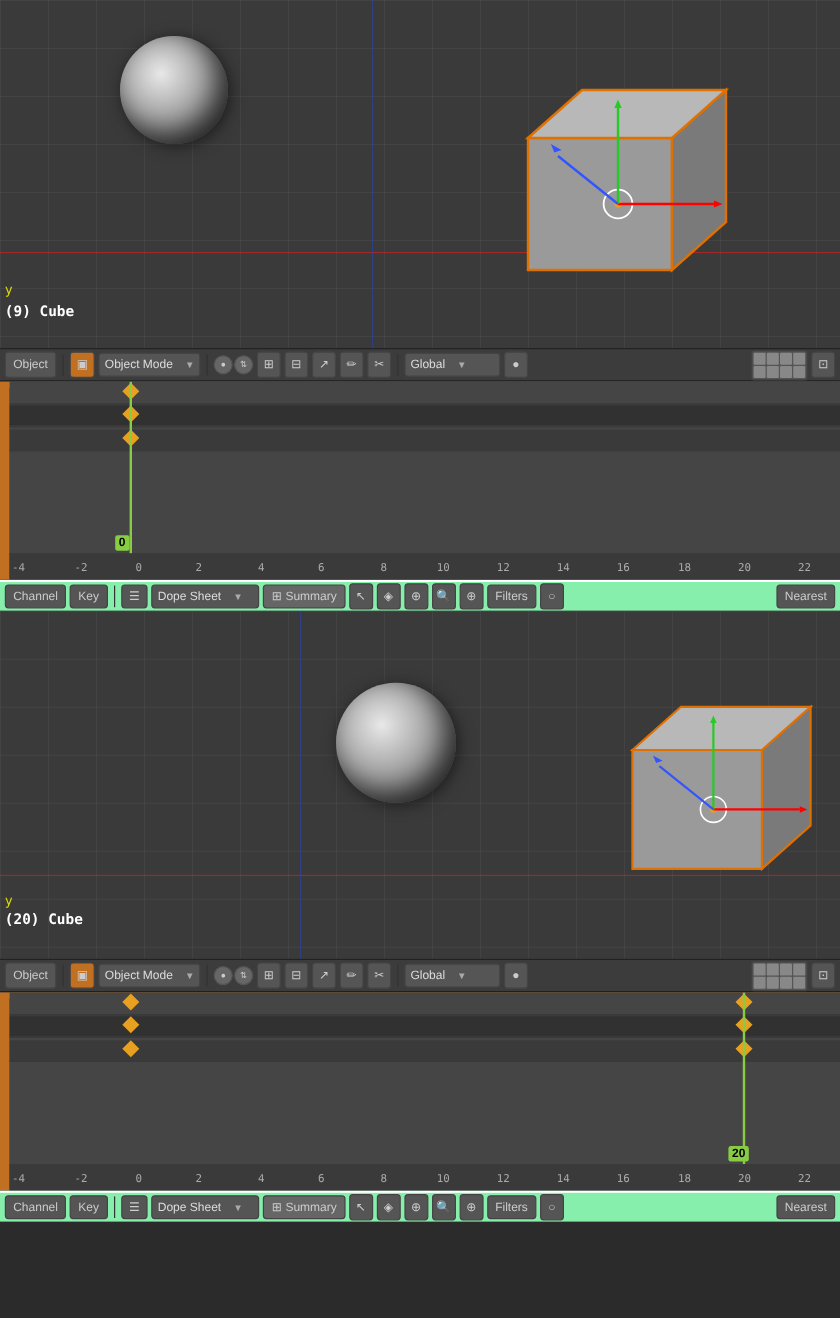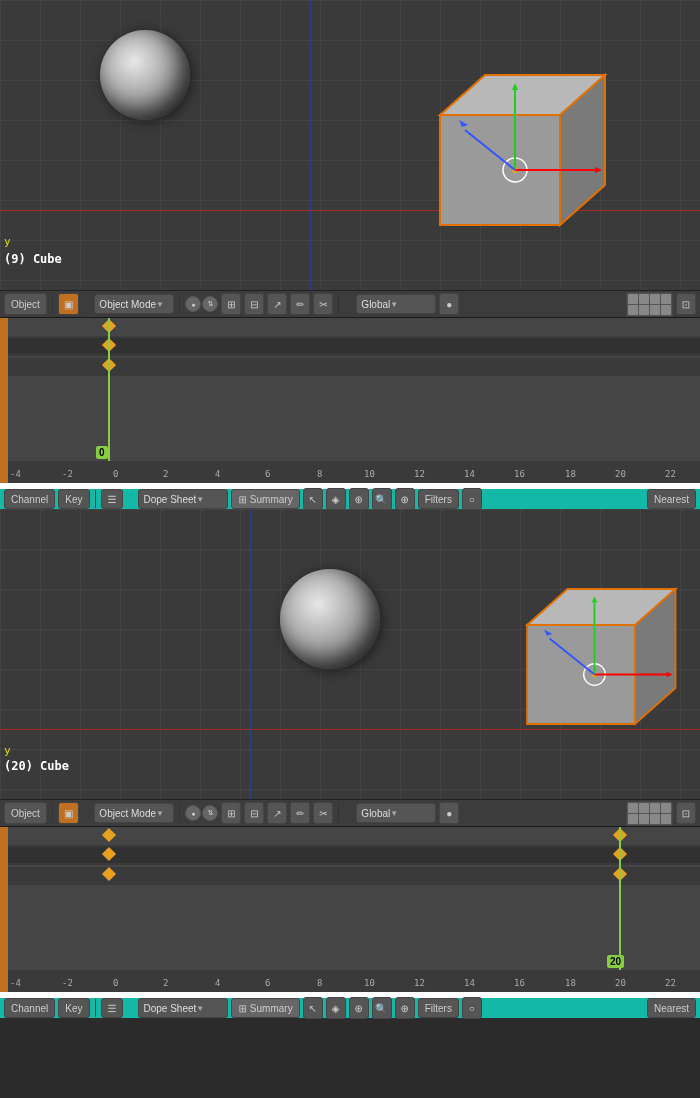--- a/index.html
+++ b/index.html
@@ -230,22 +230,22 @@
       color: #aaa;
       font-size: 9px;
       font-family: monospace;
       bottom: 4px;
     }
 
     
     .dope-toolbar {
       width: 700px;
       height: 26px;
-      background: #14b8a6;
-      border-top: 6px solid #ffffff;
+      background: #86efac;
+      border-top: 2px solid #ffffff;
       display: flex;
       align-items: center;
       padding: 0 4px;
       gap: 3px;
     }
 
     .dope-btn {
       height: 20px;
       background: #555;
       border: 1px solid #444;
@@ -304,24 +304,23 @@
     .select-dropdown {
       height: 20px;
       background: #555;
       border: 1px solid #444;
       border-radius: 3px;
       color: #ddd;
       font-size: 10px;
       padding: 0 4px;
       display: flex;
       align-items: center;
-      gap: 0;
+      gap: 10px;
       cursor: pointer;
       min-width: 80px;
-      margin-left: 12px;
     }
 
     .chevron-icon {
       font-size: 8px;
       color: #aaa;
     }
 
     
     .icon-circle-pair {
       display: flex;

